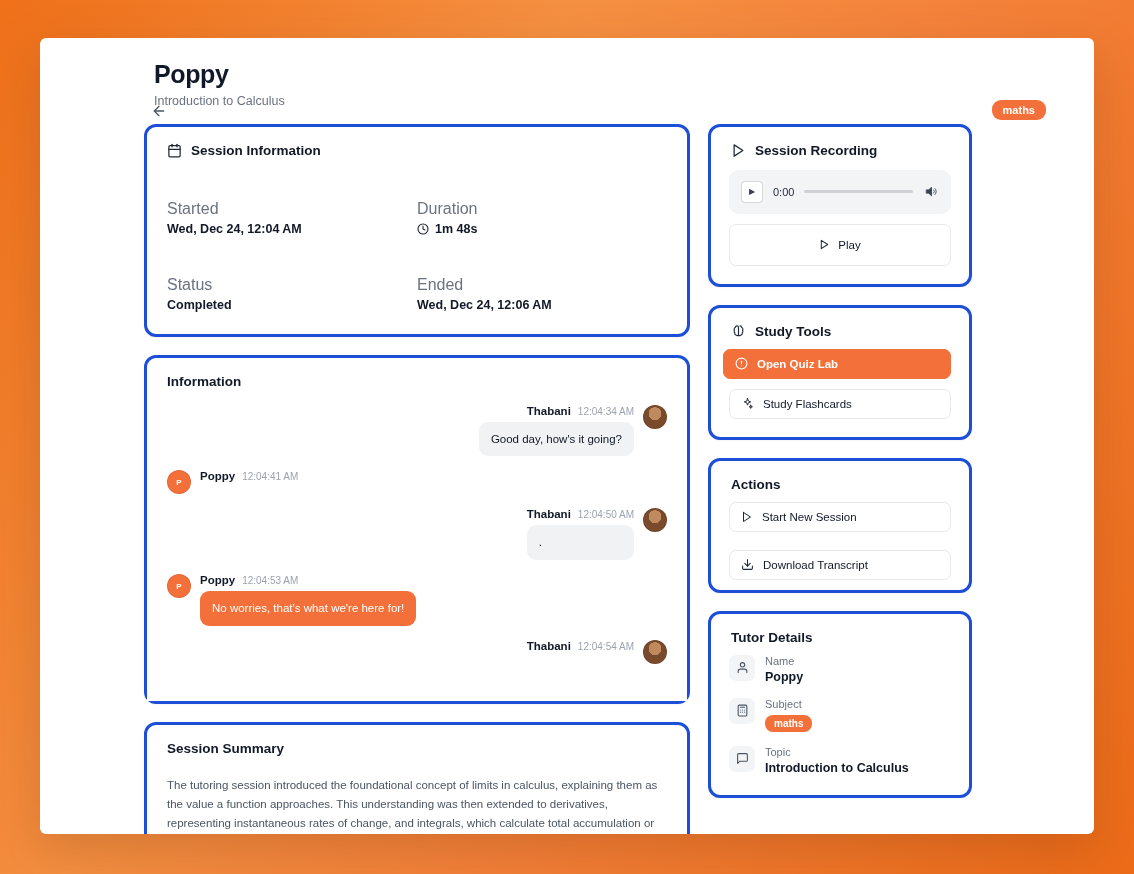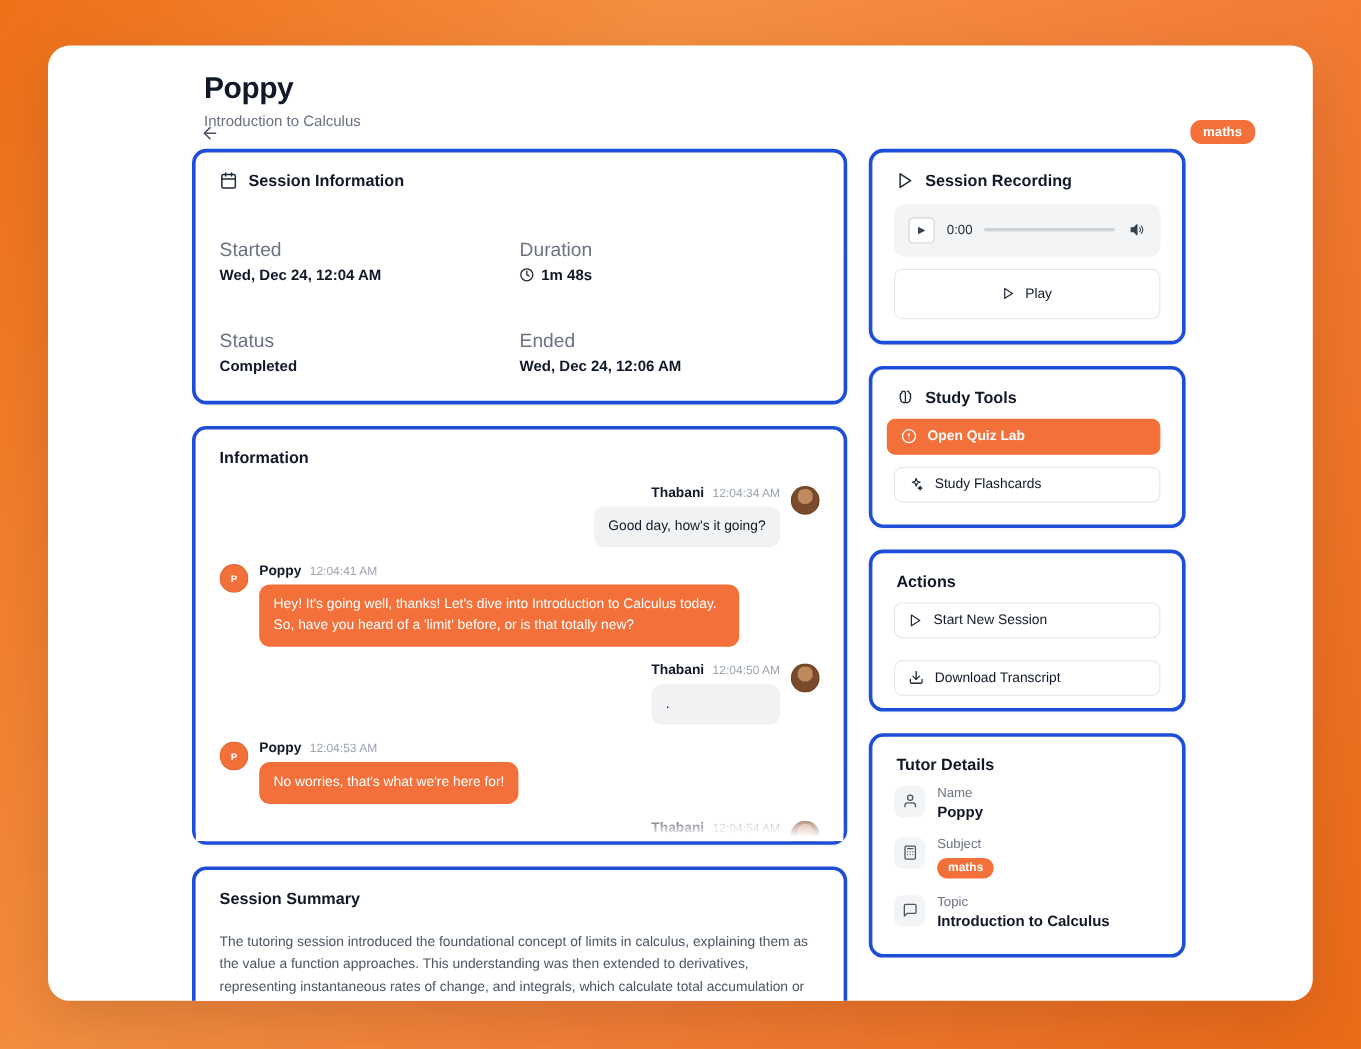--- a/index.html
+++ b/index.html
@@ -10,24 +10,23 @@
     overflow: hidden;
   }
   .page-bg {
     position: absolute; inset: 0;
     background: linear-gradient(120deg, #ef7019 0%, #f59042 35%, #f4813a 60%, #ec6b18 100%);
   }
   .window {
     position: absolute;
     left: 40px; top: 38px; width: 1054px; height: 796px;
     background: #ffffff;
-    border-radius: 18px;
+    border-radius: 6px;
     box-shadow: 0 18px 50px rgba(120,50,10,0.25);
     overflow: hidden;
-    padding-left: 16px;
   }
   
   .header {
     display: flex; align-items: flex-start;
     padding: 22px 34px 16px 104px;
     position: relative;
   }
   .back-btn {
     position: absolute; left: 108px; top: 62px;
     width: 22px; height: 22px;
@@ -261,21 +260,20 @@
           </div>
 
           <div class="msg-row left">
             <div class="left-stack">
               <div class="avatar poppy">P</div>
               <div class="msg-col">
                 <div class="msg-meta">
                   <span class="msg-name">Poppy</span>
                   <span class="msg-time">12:04:41 AM</span>
                 </div>
-                <div class="bubble orange">Hey! It's going well, thanks! Let's dive into Introduction to Calculus today. So, have you heard of a 'limit' before, or is that totally new?</div>
               </div>
             </div>
           </div>
 
           <div class="msg-row right">
             <div class="right-stack">
               <div class="msg-col">
                 <div class="msg-meta meta-right">
                   <span class="msg-name">Thabani</span>
                   <span class="msg-time">12:04:50 AM</span>

